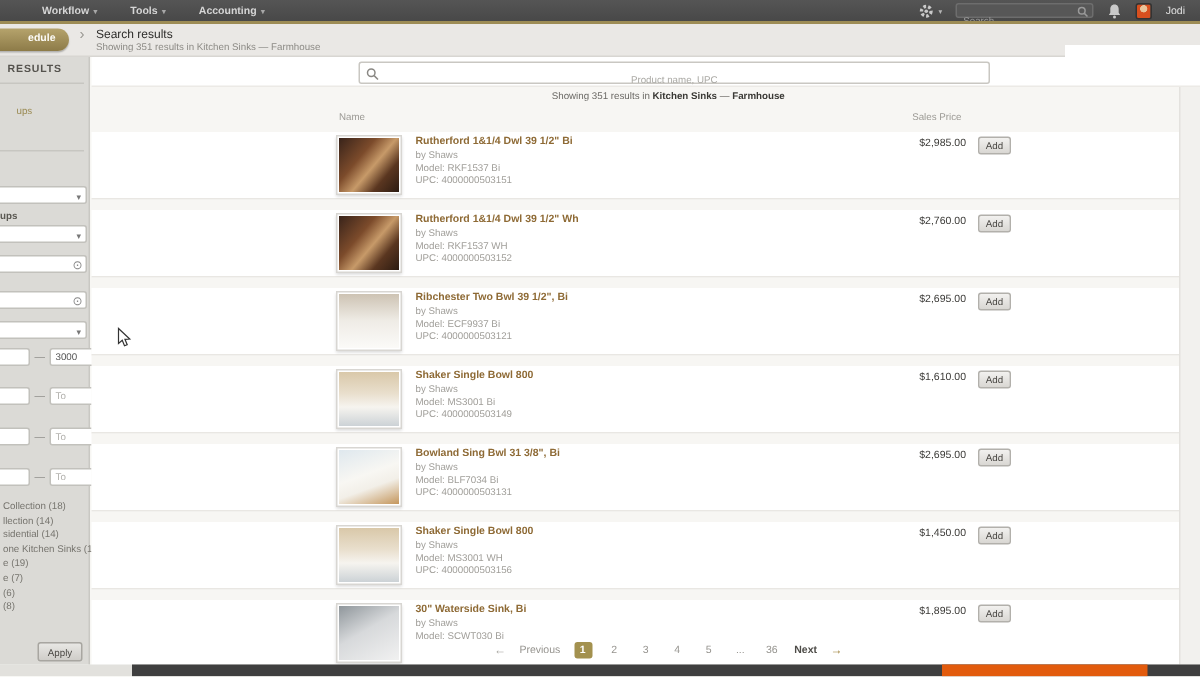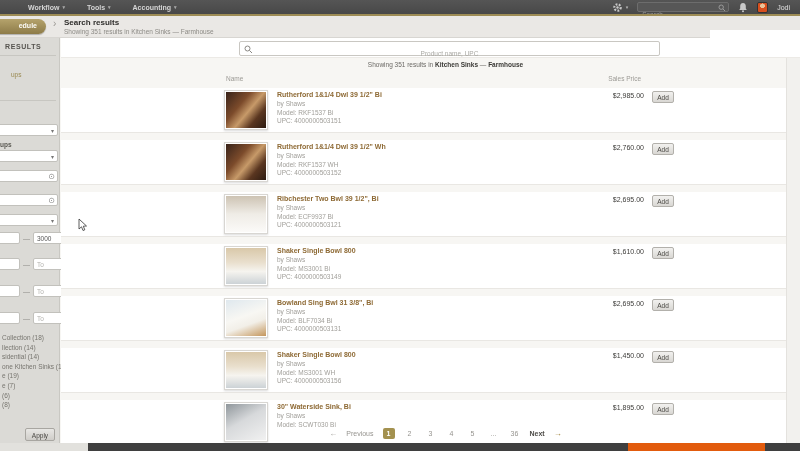--- a/index.html
+++ b/index.html
@@ -27,21 +27,21 @@
 
   .gold-line { position:absolute; left:0; top:14px; width:800px; height:2px; background:#9d8c55; }
 
   
   .crumb-band { position:absolute; left:0; top:16px; width:800px; height:22px; background:#eae8e5;
                 border-bottom:1px solid #d8d6d2; }
   .crumb-pill { position:absolute; left:-18px; top:3px; width:64px; height:15px; border-radius:8px;
                 background:linear-gradient(#b5a36c,#8d7b48); color:#fdfcf8; font-size:7px; font-weight:bold;
                 text-align:right; padding:3px 9px 0 0; box-shadow:0 1px 1px rgba(0,0,0,.25); }
   .crumb-chev { position:absolute; left:53px; top:2px; color:#9a9893; font-size:10px; }
-  .crumb-title { position:absolute; left:64px; top:2px; font-size:8px; font-weight:bold; color:#2e2d2b;text-align:right; }
+  .crumb-title { position:absolute; left:64px; top:2px; font-size:8px; font-weight:normal; color:#2e2d2b;text-align:right; }
   .crumb-sub { position:absolute; left:64px; top:12px; font-size:6.5px; color:#8d8b86; }
   .white-patch { position:absolute; left:710px; top:30px; width:90px; height:9px; background:#ffffff; }
 
   
   .sidebar { position:absolute; left:0; top:38px; width:60px; height:405px; background:#dbdad6;
              border-right:1px solid #c9c8c3; }
   .sb-header { position:absolute; left:5px; top:5px; font-size:7px; font-weight:bold; letter-spacing:.6px; color:#55534e; }
   .sb-div1 { position:absolute; left:0; top:17px; width:56px; border-top:1px solid #c7c6c1; }
   .sb-link { position:absolute; left:11px; top:33px; font-size:6.5px; color:#9a8a52; }
   .sb-div2 { position:absolute; left:0; top:62px; width:56px; border-top:1px solid #c7c6c1; }

